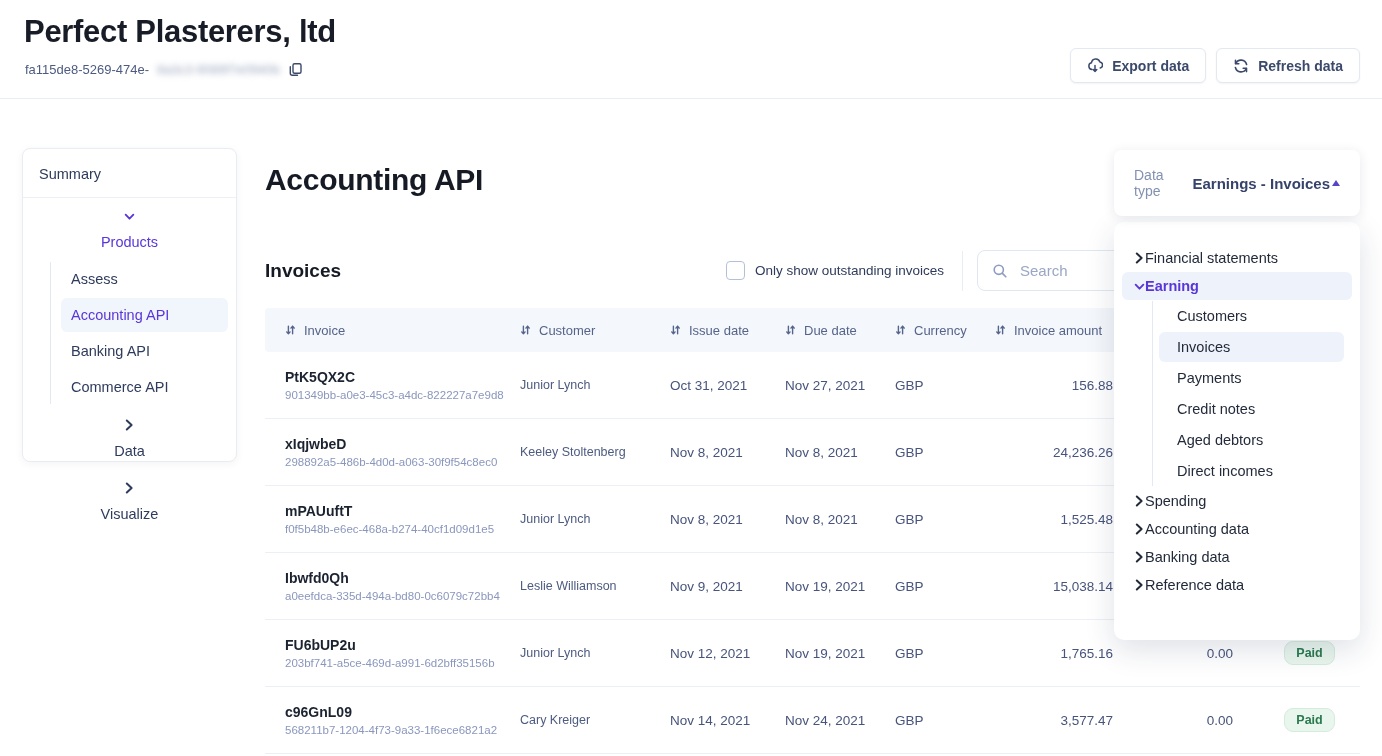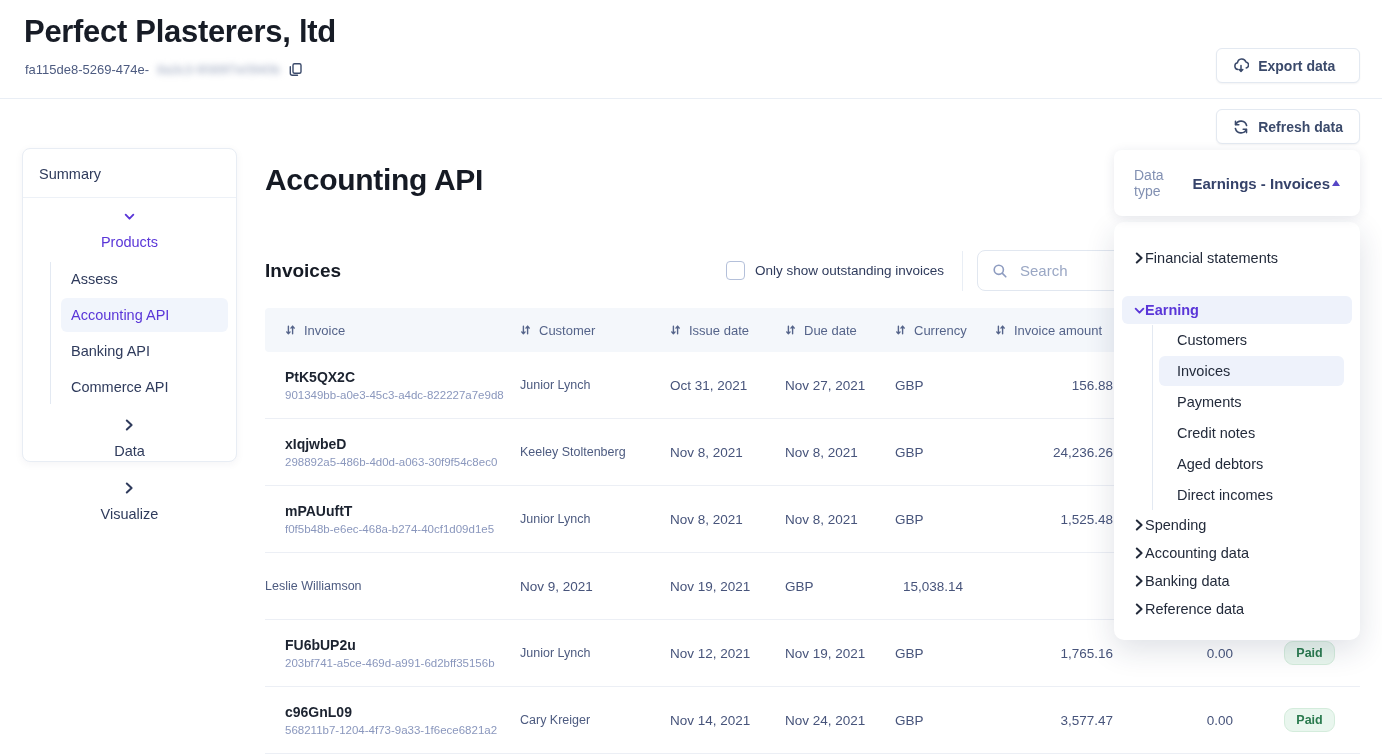--- a/index.html
+++ b/index.html
@@ -5,21 +5,21 @@
   html,body{margin:0;padding:0;background:#fff;}
   .page{position:relative;width:1382px;height:756px;background:#fff;overflow:hidden;
         font-family:"Liberation Sans", sans-serif;color:#1c2330;}
 
   
   .company-title{position:absolute;left:24px;top:14px;font-size:31px;font-weight:800;color:#171c26;letter-spacing:-0.3px;}
   .company-id{position:absolute;left:25px;top:62px;display:flex;align-items:center;gap:8px;
               font-size:13px;color:#4d5b80;}
   .blur{filter:blur(3px);color:#9aa5bd;}
   .copy-btn{display:inline-flex;align-items:center;cursor:pointer;color:#3b4a6b;}
-  .header-actions{position:absolute;top:48px;right:22px;display:flex;gap:26px;flex-direction:column;}
+  .header-actions{position:absolute;top:48px;right:22px;display:flex;gap:10px;}
   .hbtn{display:inline-flex;align-items:center;gap:9px;height:35px;padding:0 16px;background:#fff;
         border:1px solid #e3e9f1;border-radius:6px;box-shadow:0 1px 2px rgba(16,24,40,.05);
         font-family:"Liberation Sans", sans-serif;font-size:14px;font-weight:700;color:#3b4a6b;cursor:pointer;}
   .header-divider{position:absolute;top:98px;left:0;right:0;height:1px;background:#e9eef5;}
 
   
   .sidebar{position:absolute;left:22px;top:148px;width:215px;height:314px;background:#fff;
            border:1px solid #e8edf4;border-radius:8px;box-shadow:0 2px 8px rgba(30,40,80,.05);
            font-size:14.5px;color:#2f3b5c;box-sizing:border-box;}
   .sb-summary{padding:17px 16px 15px;cursor:pointer;}
@@ -68,21 +68,21 @@
               box-sizing:border-box;z-index:6;cursor:pointer;}
   .dt-label{font-size:14px;color:#8290b2;}
   .dt-value{font-size:15px;font-weight:800;color:#36436a;white-space:nowrap;}
   .caret-up{width:0;height:0;border-left:4.5px solid transparent;border-right:4.5px solid transparent;
             border-bottom:6px solid #5646c6;margin-left:2px;flex:none;}
   .dt-menu{position:absolute;left:1114px;top:222px;width:246px;height:418px;background:#fff;border-radius:10px;
            box-shadow:0 10px 30px rgba(30,40,80,.14);z-index:5;box-sizing:border-box;
            padding:22px 8px 16px;font-size:14.5px;color:#222a3a;}
   .mi{display:flex;align-items:center;padding:6px 8px 6px 12px;border-radius:6px;cursor:pointer;}
   .mi .chev{display:inline-flex;width:11px;color:#222a3a;}
-  .mi.expanded{background:#eef2fb;color:#5a36d8;font-weight:700;margin-top:24px;}
+  .mi.expanded{background:#eef2fb;color:#5a36d8;font-weight:700;}
   .mi.expanded .chev{color:#5a36d8;}
   .menu-sub{margin-left:30px;border-left:1px solid #e3e9f2;}
   .mi-sub{padding:7px 8px 7px 18px;margin:1px 8px 1px 6px;border-radius:6px;cursor:pointer;color:#232b3b;}
   .mi-sub.selected{background:#eef2fb;}
 
   svg{display:block;}
 </style>
 </head>
 <body>
 
@@ -270,20 +270,24 @@
       <div class="td td-customer">Junior Lynch</div>
       <div class="td">Nov 8, 2021</div>
       <div class="td">Nov 8, 2021</div>
       <div class="td">GBP</div>
       <div class="td td-num">1,525.48</div>
       <div class="td td-num"></div>
       <div class="td td-status"></div>
     </div>
 
     <div class="tr">
+      <div class="td td-invoice">
+        <div class="inv-name">Ibwfd0Qh</div>
+        <div class="inv-id">a0eefdca-335d-494a-bd80-0c6079c72bb4</div>
+      </div>
       <div class="td td-customer">Leslie Williamson</div>
       <div class="td">Nov 9, 2021</div>
       <div class="td">Nov 19, 2021</div>
       <div class="td">GBP</div>
       <div class="td td-num">15,038.14</div>
       <div class="td td-num"></div>
       <div class="td td-status"></div>
     </div>
 
     <div class="tr">

